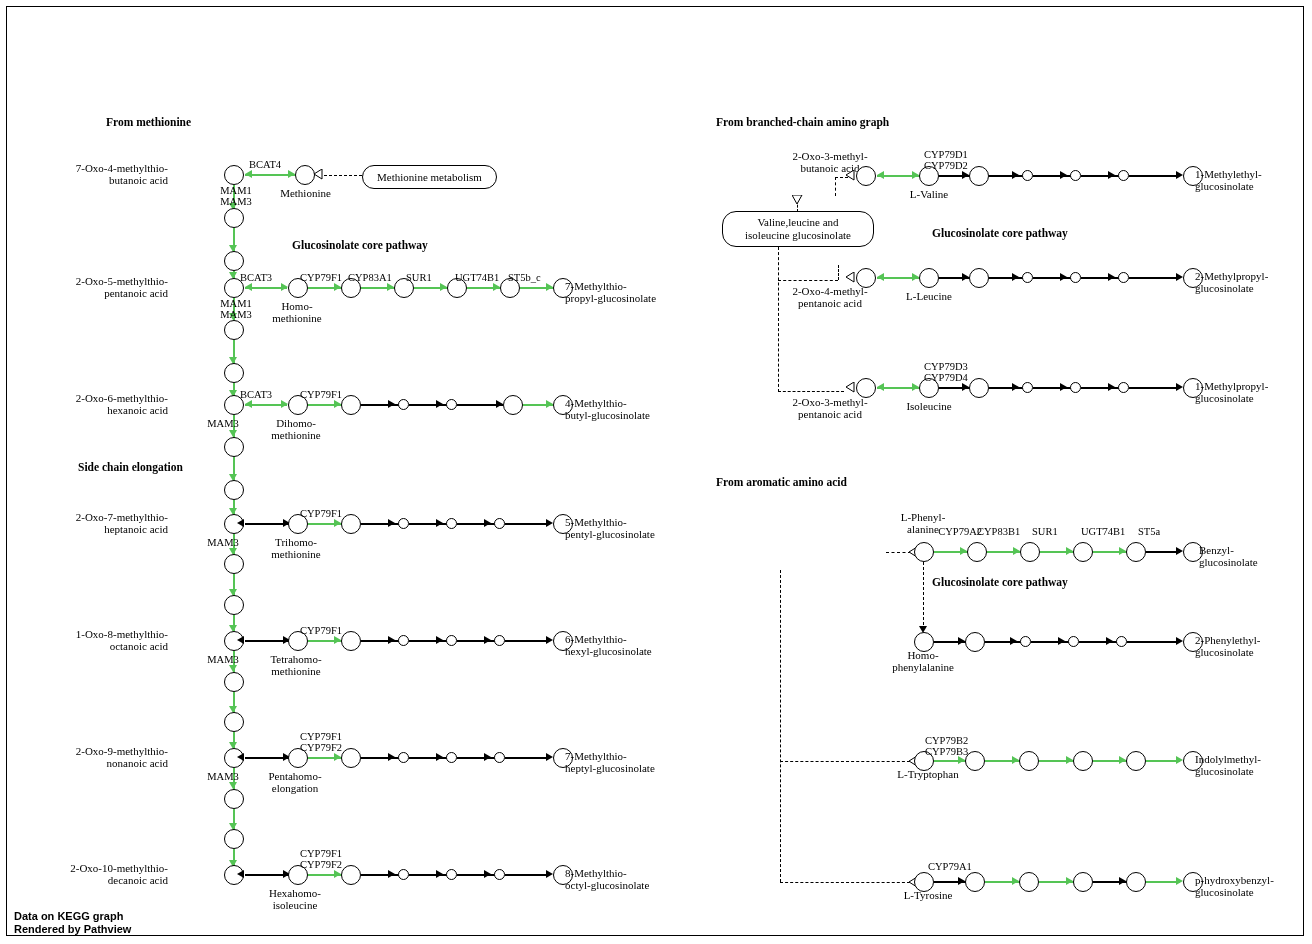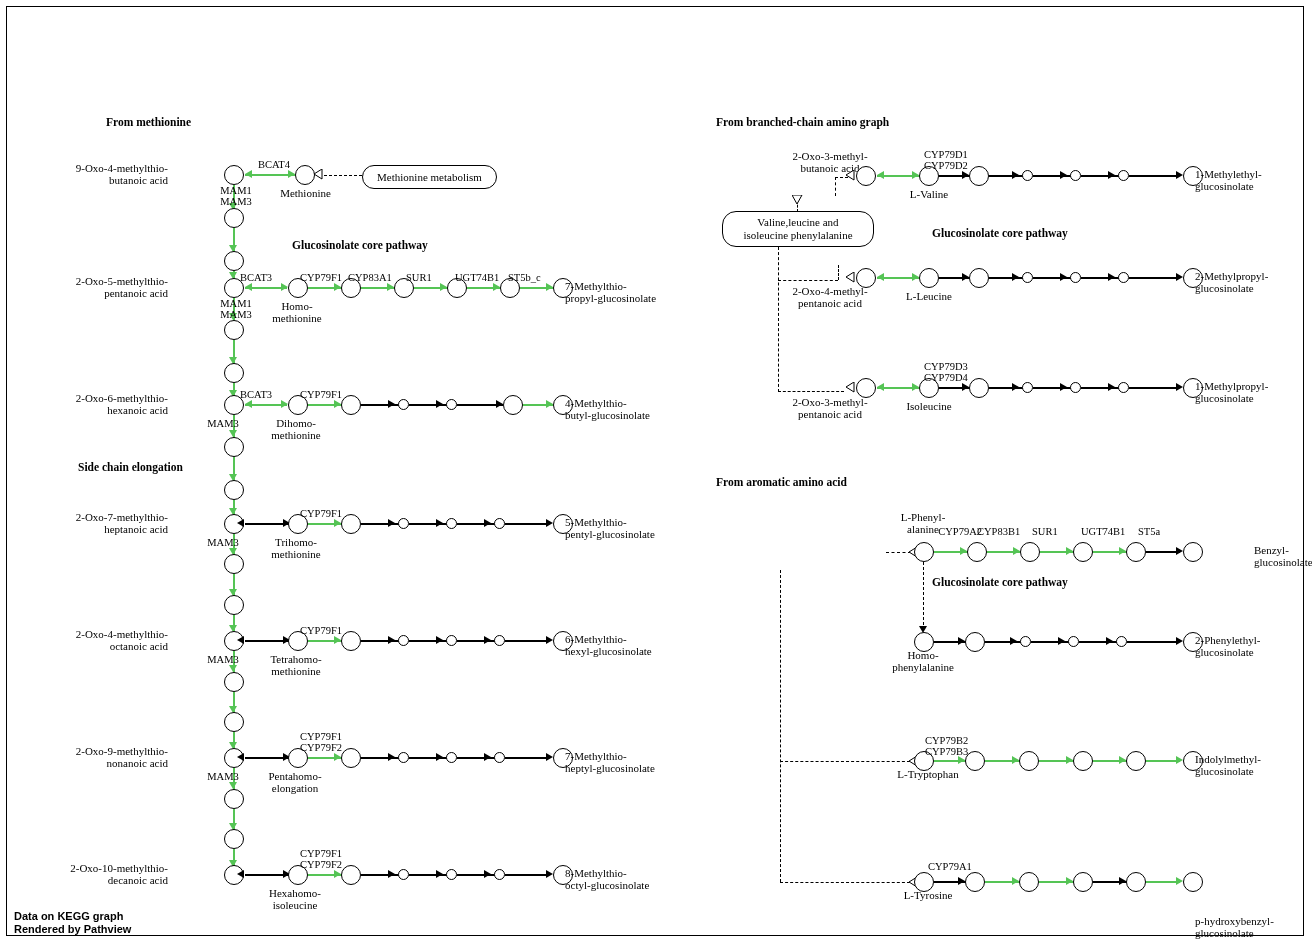--- a/index.html
+++ b/index.html
@@ -118,21 +118,21 @@
   <div class="sec-head" style="left:932px;top:227px;">Glucosinolate core pathway</div>
   <div class="sec-head" style="left:716px;top:476px;">From aromatic amino acid</div>
   <div class="sec-head" style="left:932px;top:576px;">Glucosinolate core pathway</div>
 
   <div class="mapbox" style="left:362px;top:165px;width:135px;height:24px;">
     <span>Methionine metabolism</span>
   </div>
 
   <div class="mapbox" style="left:722px;top:211px;width:152px;height:36px;white-space:pre-line;">
     <span>Valine,leucine and
-isoleucine phenylalanine</span>
+isoleucine glucosinolate</span>
   </div>
 
 
   <div class="edge g ev" style="left:233px;top:185px;height:28px;"></div>
   <div class="arw d g" style="left:229px;top:203px;"></div>
   <div class="node big" style="left:224px;top:208px;"></div>
   <div class="edge g ev" style="left:233px;top:228px;height:26px;"></div>
   <div class="arw d g" style="left:229px;top:245px;"></div>
   <div class="node big" style="left:224px;top:251px;"></div>
   <div class="edge g ev" style="left:233px;top:271px;height:18px;"></div>
@@ -176,26 +176,26 @@
 
   <div class="edge g ev" style="left:233px;top:768px;height:22px;"></div>
   <div class="arw d g" style="left:229px;top:782px;"></div>
   <div class="node big" style="left:224px;top:789px;"></div>
   <div class="edge g ev" style="left:233px;top:809px;height:22px;"></div>
   <div class="arw d g" style="left:229px;top:823px;"></div>
   <div class="node big" style="left:224px;top:829px;"></div>
   <div class="edge g ev" style="left:233px;top:849px;height:18px;"></div>
   <div class="arw d g" style="left:229px;top:860px;"></div>
 
-  <div class="lbl r" style="left:58px;top:163px;width:110px;">9-Oxo-4-methylthio-
+  <div class="lbl r" style="left:58px;top:163px;width:110px;">7-Oxo-4-methylthio-
 butanoic acid</div>
   <div class="node big" style="left:224px;top:165px;"></div>
   <div class="enz" style="left:216px;top:185px;width:40px;">MAM1
 MAM3</div>
-  <div class="enz" style="left:240px;top:159px;width:50px;text-align:right;">BCAT4</div>
+  <div class="enz" style="left:240px;top:159px;width:50px;text-align:center;">BCAT4</div>
   <div class="edge g eh" style="left:245px;top:174px;width:50px;"></div>
   <div class="arw l g" style="left:245px;top:170px;"></div>
   <div class="arw r g" style="left:288px;top:170px;"></div>
   <div class="node big" style="left:295px;top:165px;"></div>
   <div class="lbl c" style="left:268px;top:188px;width:75px;">Methionine</div>
 
   <svg style="position:absolute;left:313px;top:169px;" width="10" height="11">
     <polygon points="9,0 9,10 1,5" fill="#ffffff" stroke="#000000" stroke-width="1"></polygon>
   </svg>
   <div class="dash-h" style="left:324px;top:175px;width:38px;"></div>
@@ -296,21 +296,21 @@
   <div class="node sm" style="left:446px;top:518px;"></div>
   <div class="edge eh" style="left:457px;top:523px;width:40px;"></div>
   <div class="arw r" style="left:484px;top:519px;"></div>
   <div class="node sm" style="left:494px;top:518px;"></div>
   <div class="edge eh" style="left:505px;top:523px;width:44px;"></div>
   <div class="arw r" style="left:546px;top:519px;"></div>
   <div class="node big" style="left:553px;top:514px;"></div>
   <div class="lbl" style="left:565px;top:517px;">5-Methylthio-
 pentyl-glucosinolate</div>
 
-  <div class="lbl r" style="left:58px;top:629px;width:110px;">2-Oxo-4-methylthio-
+  <div class="lbl r" style="left:58px;top:629px;width:110px;">1-Oxo-8-methylthio-
 octanoic acid</div>
   <div class="node big" style="left:224px;top:631px;"></div>
   <div class="enz" style="left:192px;top:654px;width:62px;">MAM3</div>
   <div class="edge eh" style="left:245px;top:640px;width:50px;"></div>
   <div class="arw l" style="left:237px;top:636px;"></div>
   <div class="arw r" style="left:283px;top:636px;"></div>
   <div class="node big" style="left:288px;top:631px;"></div>
   <div class="lbl c" style="left:252px;top:654px;width:88px;">Tetrahomo-
 methionine</div>
 
@@ -541,21 +541,21 @@
 
   <div class="enz" style="left:1081px;top:526px;width:58px;text-align:left;">UGT74B1</div>
   <div class="edge g eh" style="left:1093px;top:551px;width:34px;"></div>
   <div class="arw r g" style="left:1119px;top:547px;"></div>
   <div class="node big" style="left:1126px;top:542px;"></div>
 
   <div class="enz" style="left:1138px;top:526px;width:44px;text-align:left;">ST5a</div>
   <div class="edge eh" style="left:1146px;top:551px;width:34px;"></div>
   <div class="arw r" style="left:1176px;top:547px;"></div>
   <div class="node big" style="left:1183px;top:542px;"></div>
-  <div class="lbl" style="left:1254px;top:545px;">Benzyl-
+  <div class="lbl" style="left:1199px;top:545px;">Benzyl-
 glucosinolate</div>
 
   <div class="node big" style="left:914px;top:632px;"></div>
   <div class="lbl c" style="left:884px;top:650px;width:78px;">Homo-
 phenylalanine</div>
   <div class="edge eh" style="left:934px;top:641px;width:34px;"></div>
   <div class="arw r" style="left:958px;top:637px;"></div>
   <div class="node big" style="left:965px;top:632px;"></div>
   <div class="edge eh" style="left:985px;top:641px;width:36px;"></div>
   <div class="arw r" style="left:1010px;top:637px;"></div>
@@ -605,19 +605,19 @@
   <div class="node big" style="left:1019px;top:872px;"></div>
   <div class="edge g eh" style="left:1039px;top:881px;width:36px;"></div>
   <div class="arw r g" style="left:1066px;top:877px;"></div>
   <div class="node big" style="left:1073px;top:872px;"></div>
   <div class="edge eh" style="left:1093px;top:881px;width:34px;"></div>
   <div class="arw r" style="left:1119px;top:877px;"></div>
   <div class="node big" style="left:1126px;top:872px;"></div>
   <div class="edge g eh" style="left:1146px;top:881px;width:34px;"></div>
   <div class="arw r g" style="left:1176px;top:877px;"></div>
   <div class="node big" style="left:1183px;top:872px;"></div>
-  <div class="lbl" style="left:1195px;top:916px;">p-hydroxybenzyl-
+  <div class="lbl" style="left:1195px;top:875px;">p-hydroxybenzyl-
 glucosinolate</div>
 
   <div class="foot" style="left:14px;top:910px;">Data on KEGG graph</div>
   <div class="foot" style="left:14px;top:923px;">Rendered by Pathview</div>
 
 </div>
 
 </body></html>

